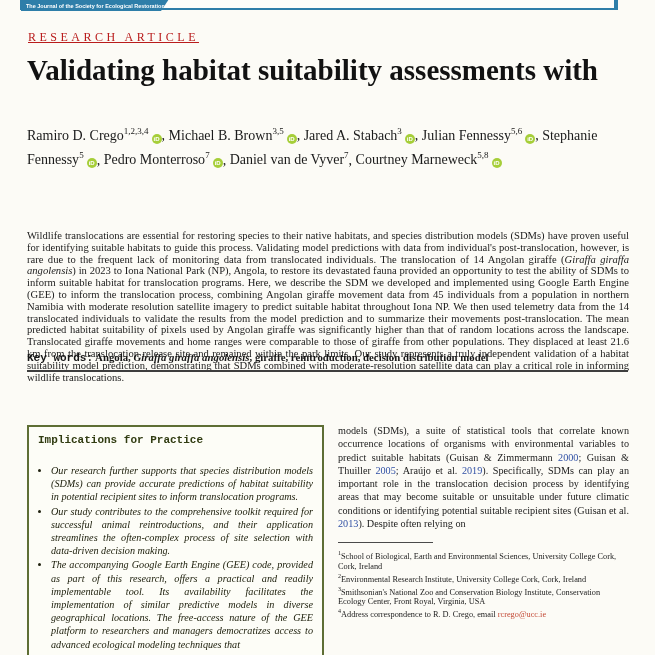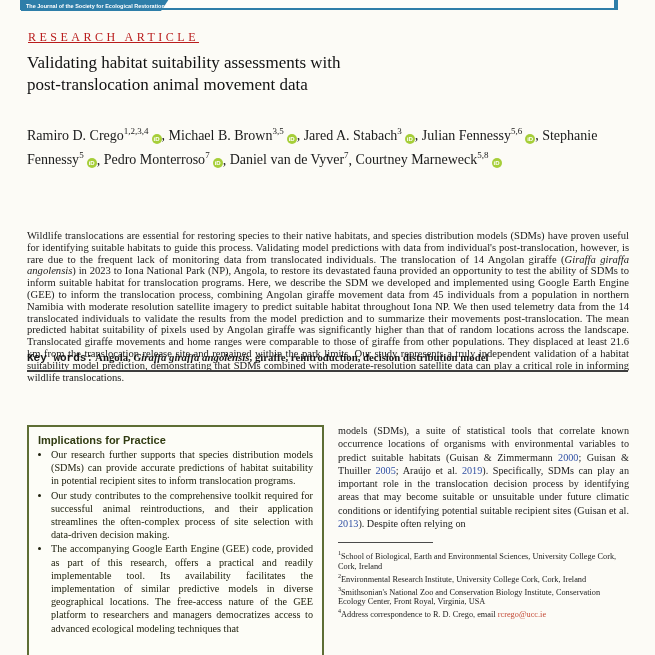--- a/index.html
+++ b/index.html
@@ -22,21 +22,21 @@
     clip-path:polygon(0 0,100% 0,calc(100% - 10px) 100%,0 100%);
     white-space:nowrap; overflow:hidden;
   }
   
   .kicker {
     position:absolute; top:30px; left:28px;
     font-size:12px; letter-spacing:3.5px; color:#b91c1c;text-decoration:underline;
   }
   .title {
     position:absolute; top:52px; left:27px; width:600px;
-    font-size:17px; font-weight:normal; line-height:1.3; color:#121212;
+    font-size:29px; font-weight:bold; line-height:1.3; color:#121212;
   }
   .authors {
     position:absolute; top:121px; left:27px; width:604px;
     font-size:14px; line-height:20px; color:#1a1a1a;
   }
   .authors sup { font-size:9px; color:#1a1a1a; }
   .orcid {
     display:inline-flex; width:10px; height:10px; border-radius:50%;
     background:var(--orcid); color:#fff; font-family:"Liberation Sans",sans-serif;
     font-size:6px; font-weight:bold; align-items:center; justify-content:center;
@@ -57,27 +57,27 @@
   }
   
   .col-left  { position:absolute; top:425px; left:27px;  width:297px; }
   .col-right { position:absolute; top:424px; left:338px; width:291px; }
   
   .imp-box {
     border:2px solid var(--box-border); background:#fdfdf7;
     padding:7px 9px 12px 9px; height:260px;
   }
   .imp-heading {
-    font-family:Liberation Sans, sans-serif; font-weight:bold;
-    font-size:11px; color:var(--box-heading); margin-bottom:2px;
+    font-family:Liberation Mono, monospace; font-weight:bold;
+    font-size:11px; color:var(--box-heading); margin-bottom:18px;
   }
   .imp-list { list-style:disc outside; padding-left:13px; }
   .imp-list li {
     font-size:10.2px; line-height:13.2px; text-align:justify;
-    color:#20220f; margin-bottom:1px;
+    color:#20220f; margin-bottom:1px;font-style:italic;
   }
   
   .body-par {
     font-size:10.2px; line-height:13.3px; text-align:justify; color:#1b1b1b;
   }
   .cite { color:var(--citation); cursor:pointer; }
   
   .fn-rule { margin-top:12px; width:95px; height:1px; background:#4a4a4a; }
   .footnotes { margin-top:6px; font-size:8.3px; line-height:9.9px; color:#222; }
   .fn-contrib { margin-bottom:7px; }
@@ -91,21 +91,20 @@
 <div class="banner">
   <div class="banner-tab">
     <span>The Journal of the Society for Ecological Restoration</span>
   </div>
 </div>
 
 <div class="kicker">RESEARCH ARTICLE</div>
 
 <div class="title">
   <div>Validating habitat suitability assessments with</div>
-  <div>post-translocation animal movement data</div>
 </div>
 
 <div class="authors"><span><span>Ramiro D. Crego</span><sup>1,2,3,4</sup><span class="orcid">iD</span></span>, <span><span>Michael B. Brown</span><sup>3,5</sup><span class="orcid">iD</span></span>, <span><span>Jared A. Stabach</span><sup>3</sup><span class="orcid">iD</span></span>, <span><span>Julian Fennessy</span><sup>5,6</sup><span class="orcid">iD</span></span>, <span><span>Stephanie Fennessy</span><sup>5</sup><span class="orcid">iD</span></span>, <span><span>Pedro Monterroso</span><sup>7</sup><span class="orcid">iD</span></span>, <span><span>Daniel van de Vyver</span><sup>7</sup></span>, <span><span>Courtney Marneweck</span><sup>5,8</sup><span class="orcid">iD</span></span></div>
 
 <p class="abstract"><span>Wildlife translocations are essential for restoring species to their native habitats, and species distribution models (SDMs) have proven useful for identifying suitable habitats to guide this process. Validating model predictions with data from individual's post-translocation, however, is rare due to the frequent lack of monitoring data from translocated individuals. The translocation of 14 Angolan giraffe (</span><i>Giraffa giraffa angolensis</i><span>) in 2023 to Iona National Park (NP), Angola, to restore its devastated fauna provided an opportunity to test the ability of SDMs to inform suitable habitat for translocation programs. Here, we describe the SDM we developed and implemented using Google Earth Engine (GEE) to inform the translocation process, combining Angolan giraffe movement data from 45 individuals from a population in northern Namibia with moderate resolution satellite imagery to predict suitable habitat throughout Iona NP. We then used telemetry data from the 14 translocated individuals to validate the results from the model prediction and to summarize their movements post-translocation. The mean predicted habitat suitability of pixels used by Angolan giraffe was significantly higher than that of random locations across the landscape. Translocated giraffe movements and home ranges were comparable to those of giraffe from other populations. They displaced at least 21.6 km from the translocation release site and remained within the park limits. Our study represents a truly independent validation of a habitat suitability model prediction, demonstrating that SDMs combined with moderate-resolution satellite data can play a critical role in informing wildlife translocations.</span></p>
 
 <div class="keywords"><span class="kw-label">Key words:</span><span><span> Angola, </span><i>Giraffa giraffa angolensis</i><span>, giraffe, reintroduction, decision distribution model</span></span></div>
 
 <div class="rule"></div>
 

